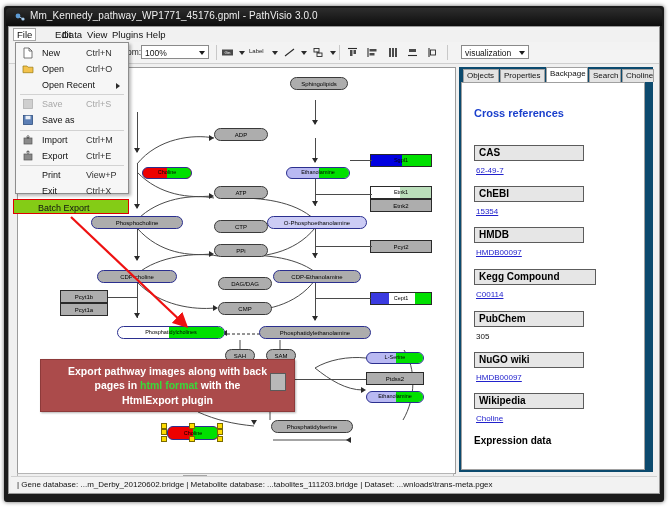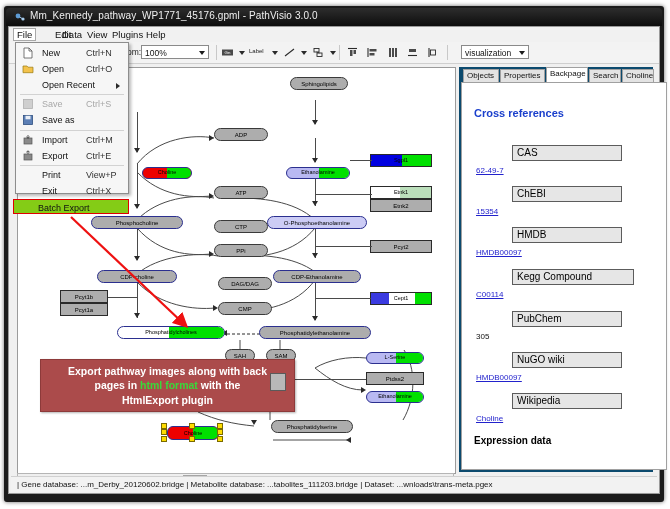--- a/index.html
+++ b/index.html
@@ -52,28 +52,28 @@
           background:#ffffff;border:1px solid #9b9b9b;overflow:hidden;}
 
   
   .dock{position:absolute;left:450px;top:40px;width:194px;height:405px;
         background:#0c4a6e;}
   .tabstrip{position:absolute;left:2px;top:0;width:192px;height:15px;}
   .tab{position:absolute;top:2px;height:13px;background:#e3e3e3;
        border:1px solid #a0a0a0;border-bottom:none;font-size:8px;color:#111;
        padding:1px 3px 0 3px;box-sizing:border-box;white-space:nowrap;}
   .tab.sel{background:#ffffff;top:0px;height:15px;font-weight:normal;}
-  .dockbody{position:absolute;left:2px;top:15px;width:206px;height:388px;
+  .dockbody{position:absolute;left:2px;top:15px;width:184px;height:388px;
             background:#ffffff;border:1px solid #a0a0a0;box-sizing:border-box;
             overflow:hidden;}
   .bp-title{position:absolute;left:12px;top:24px;font-size:11px;font-weight:bold;
             color:#1a3fcc;font-family:"Liberation Sans",sans-serif;}
   .bp-head{position:absolute;left:12px;height:16px;width:110px;background:#e6e6e6;
-           border:1px solid #5c5c5c;font-size:10px;font-weight:normal;color:#000;
-           box-sizing:border-box;padding:1px 0 0 4px;margin-left:38px;}
+           border:1px solid #5c5c5c;font-size:10px;font-weight:bold;color:#000;
+           box-sizing:border-box;padding:1px 0 0 4px;}
   .bp-val{position:absolute;left:14px;font-size:8px;color:#2222cc;
           text-decoration:underline;}
   .bp-val.plain{color:#111;text-decoration:none;}
   .bp-expr{position:absolute;left:12px;font-size:10px;font-weight:bold;color:#000;}
 
   
   .hscroll{position:absolute;left:8px;top:446px;width:437px;height:11px;
            background:#efefef;border:1px solid #b5b5b5;box-sizing:border-box;}
   .hthumb{position:absolute;left:38%;top:1px;width:22px;height:7px;background:#c8c8c8;
           border:1px solid #a5a5a5;}

